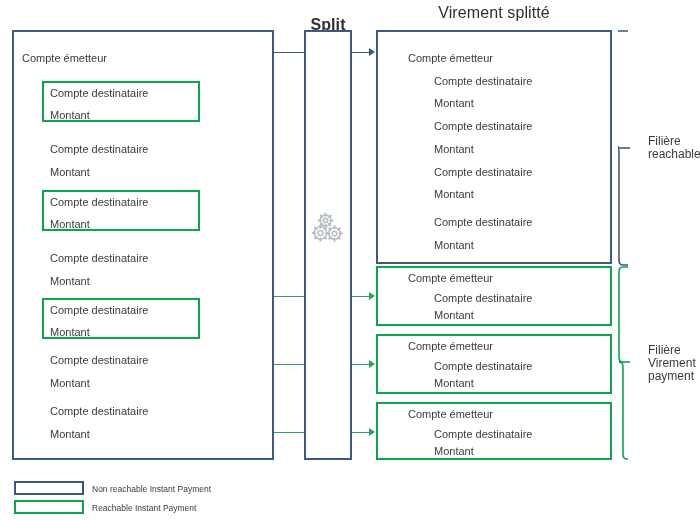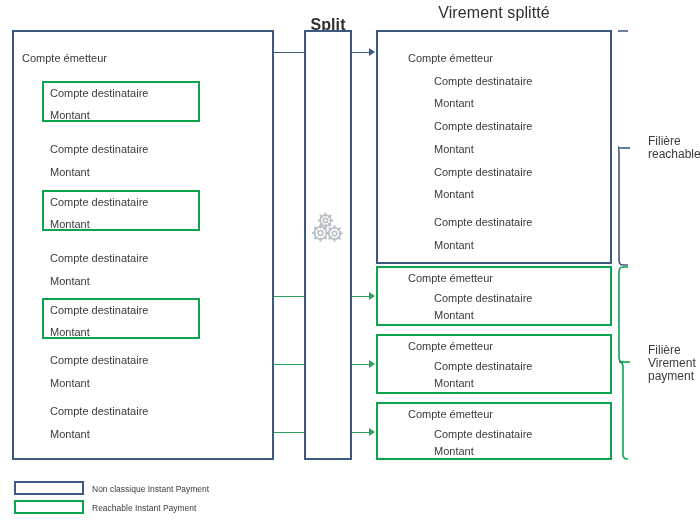--- a/index.html
+++ b/index.html
@@ -227,18 +227,18 @@
       <line x1="1" y1="96" x2="12" y2="96" stroke="#0da44e" stroke-width="1.6"></line>
     </svg>
   </div>
   <div class="brace-label" style="left:648px;top:344px;">
     <div>Filière</div>
     <div>Virement</div>
     <div>payment</div>
   </div>
 
   <div class="legend-swatch" style="left:14px;top:481px;border:2px solid #3c5a80;"></div>
-  <div class="legend-text" style="left:92px;top:484px;">Non classique Instant Payment</div>
+  <div class="legend-text" style="left:92px;top:484px;">Non reachable Instant Payment</div>
 
   <div class="legend-swatch" style="left:14px;top:500px;border:2px solid #0da44e;"></div>
   <div class="legend-text" style="left:92px;top:503px;">Reachable Instant Payment</div>
 
 </div>
 
 </body></html>

